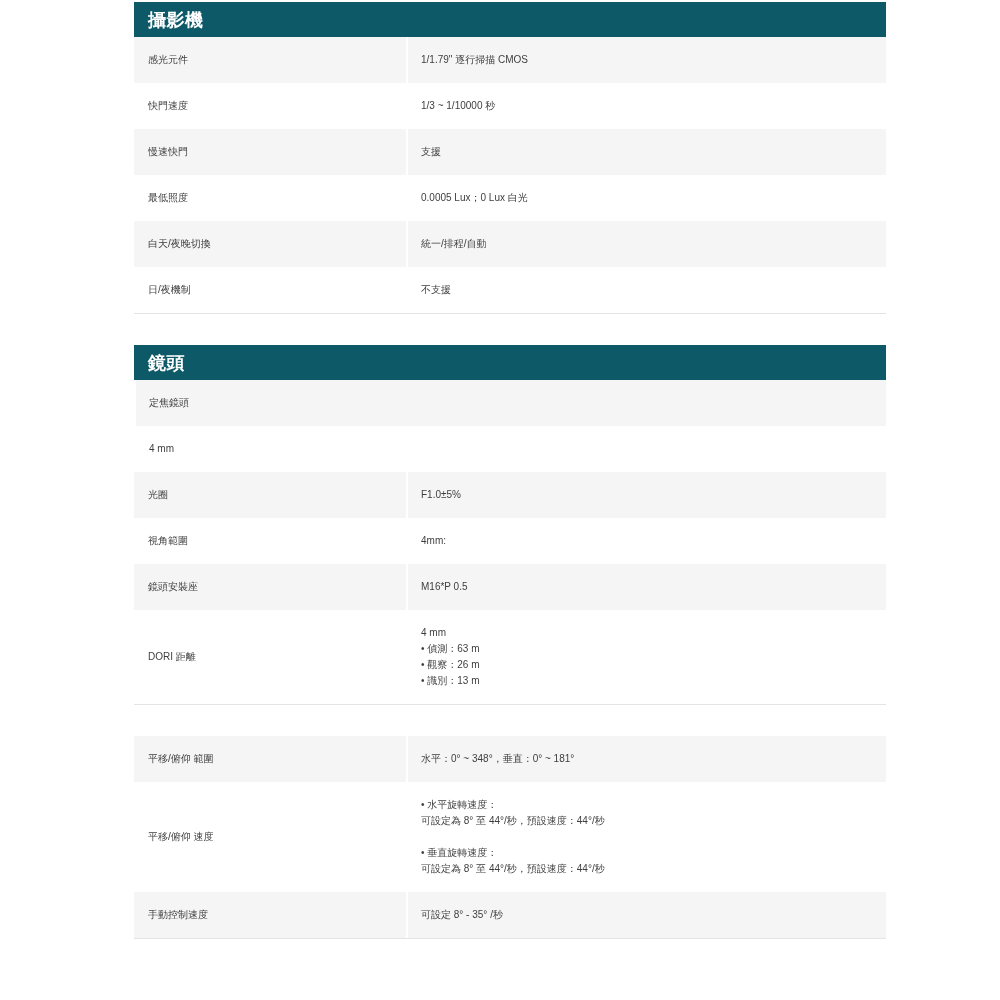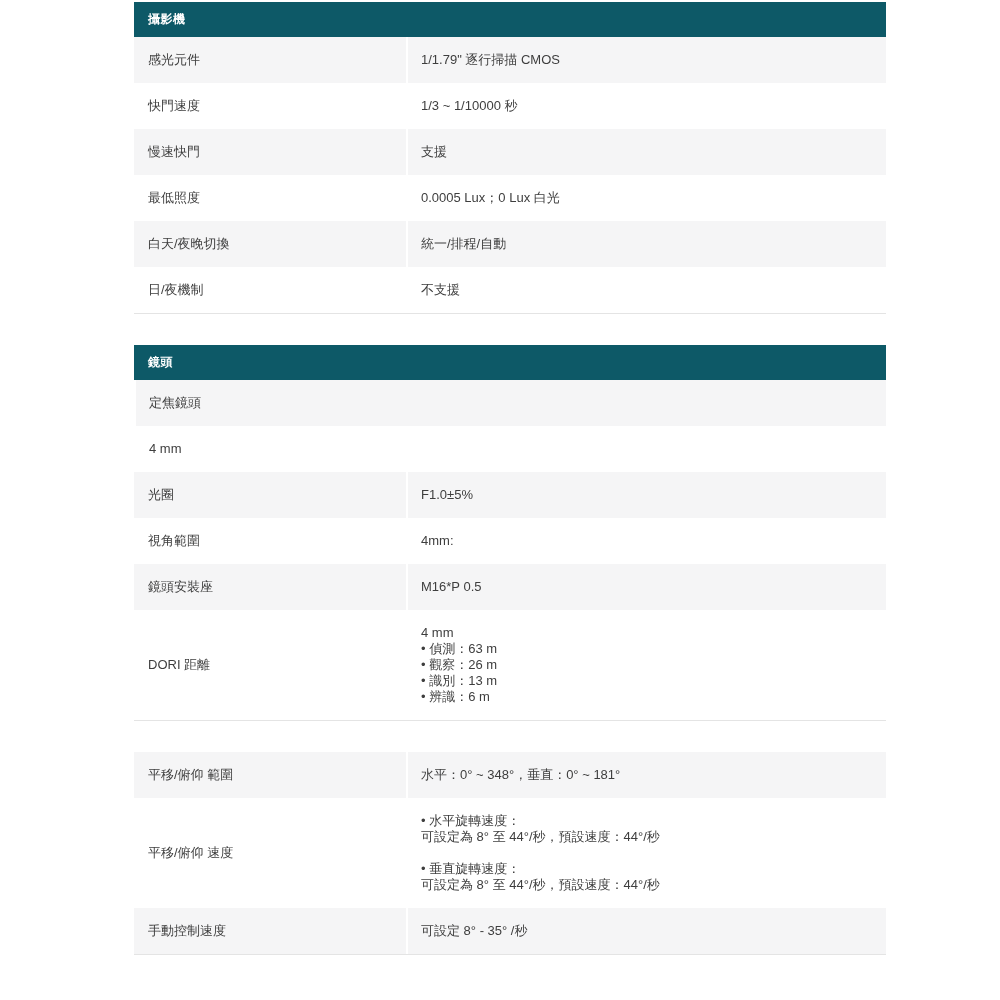--- a/index.html
+++ b/index.html
@@ -28,42 +28,42 @@
   }
   .section-header{
     background:var(--header-bg);
     height:35px;
     display:flex;
     align-items:center;
     padding:0 14px;
   }
   .section-title{
     color:var(--header-text);
-    font-size:12px;
+    font-size:18px;
     font-weight:bold;
     letter-spacing:0.5px;
   }
   .spec-row{
     display:flex;
     align-items:stretch;
     min-height:46px;
     background:var(--row-bg);
   }
   .rows .spec-row:nth-child(odd){
     background:var(--row-alt-bg);
   }
   .rows .spec-row:last-child{
     border-bottom:1px solid var(--border-color);
   }
   .cell{
     display:flex;
     flex-direction:column;
     justify-content:center;
     padding:15px 14px;
-    font-size:13px;
+    font-size:10px;
     line-height:16px;
     color:var(--text-color);
   }
   .cell.label{
     width:272px;
     flex:0 0 272px;
   }
   .cell.value{
     flex:1 1 auto;
     border-left:2px solid var(--divider-color);
@@ -166,21 +166,20 @@
             </div>
   </div>
 
   <div class="spec-row">
     <div class="cell label">DORI 距離</div>
     <div class="cell value">
               <div class="vline">4 mm</div>
               <div class="vline">• 偵測：63 m</div>
               <div class="vline">• 觀察：26 m</div>
               <div class="vline">• 識別：13 m</div>
-              <div class="vline">• 辨識：6 m</div>
             </div>
   </div>
 </div>
   </section>
 
   <section class="spec-section">
     <div class="rows">
   <div class="spec-row">
     <div class="cell label">平移/俯仰 範圍</div>
     <div class="cell value">

